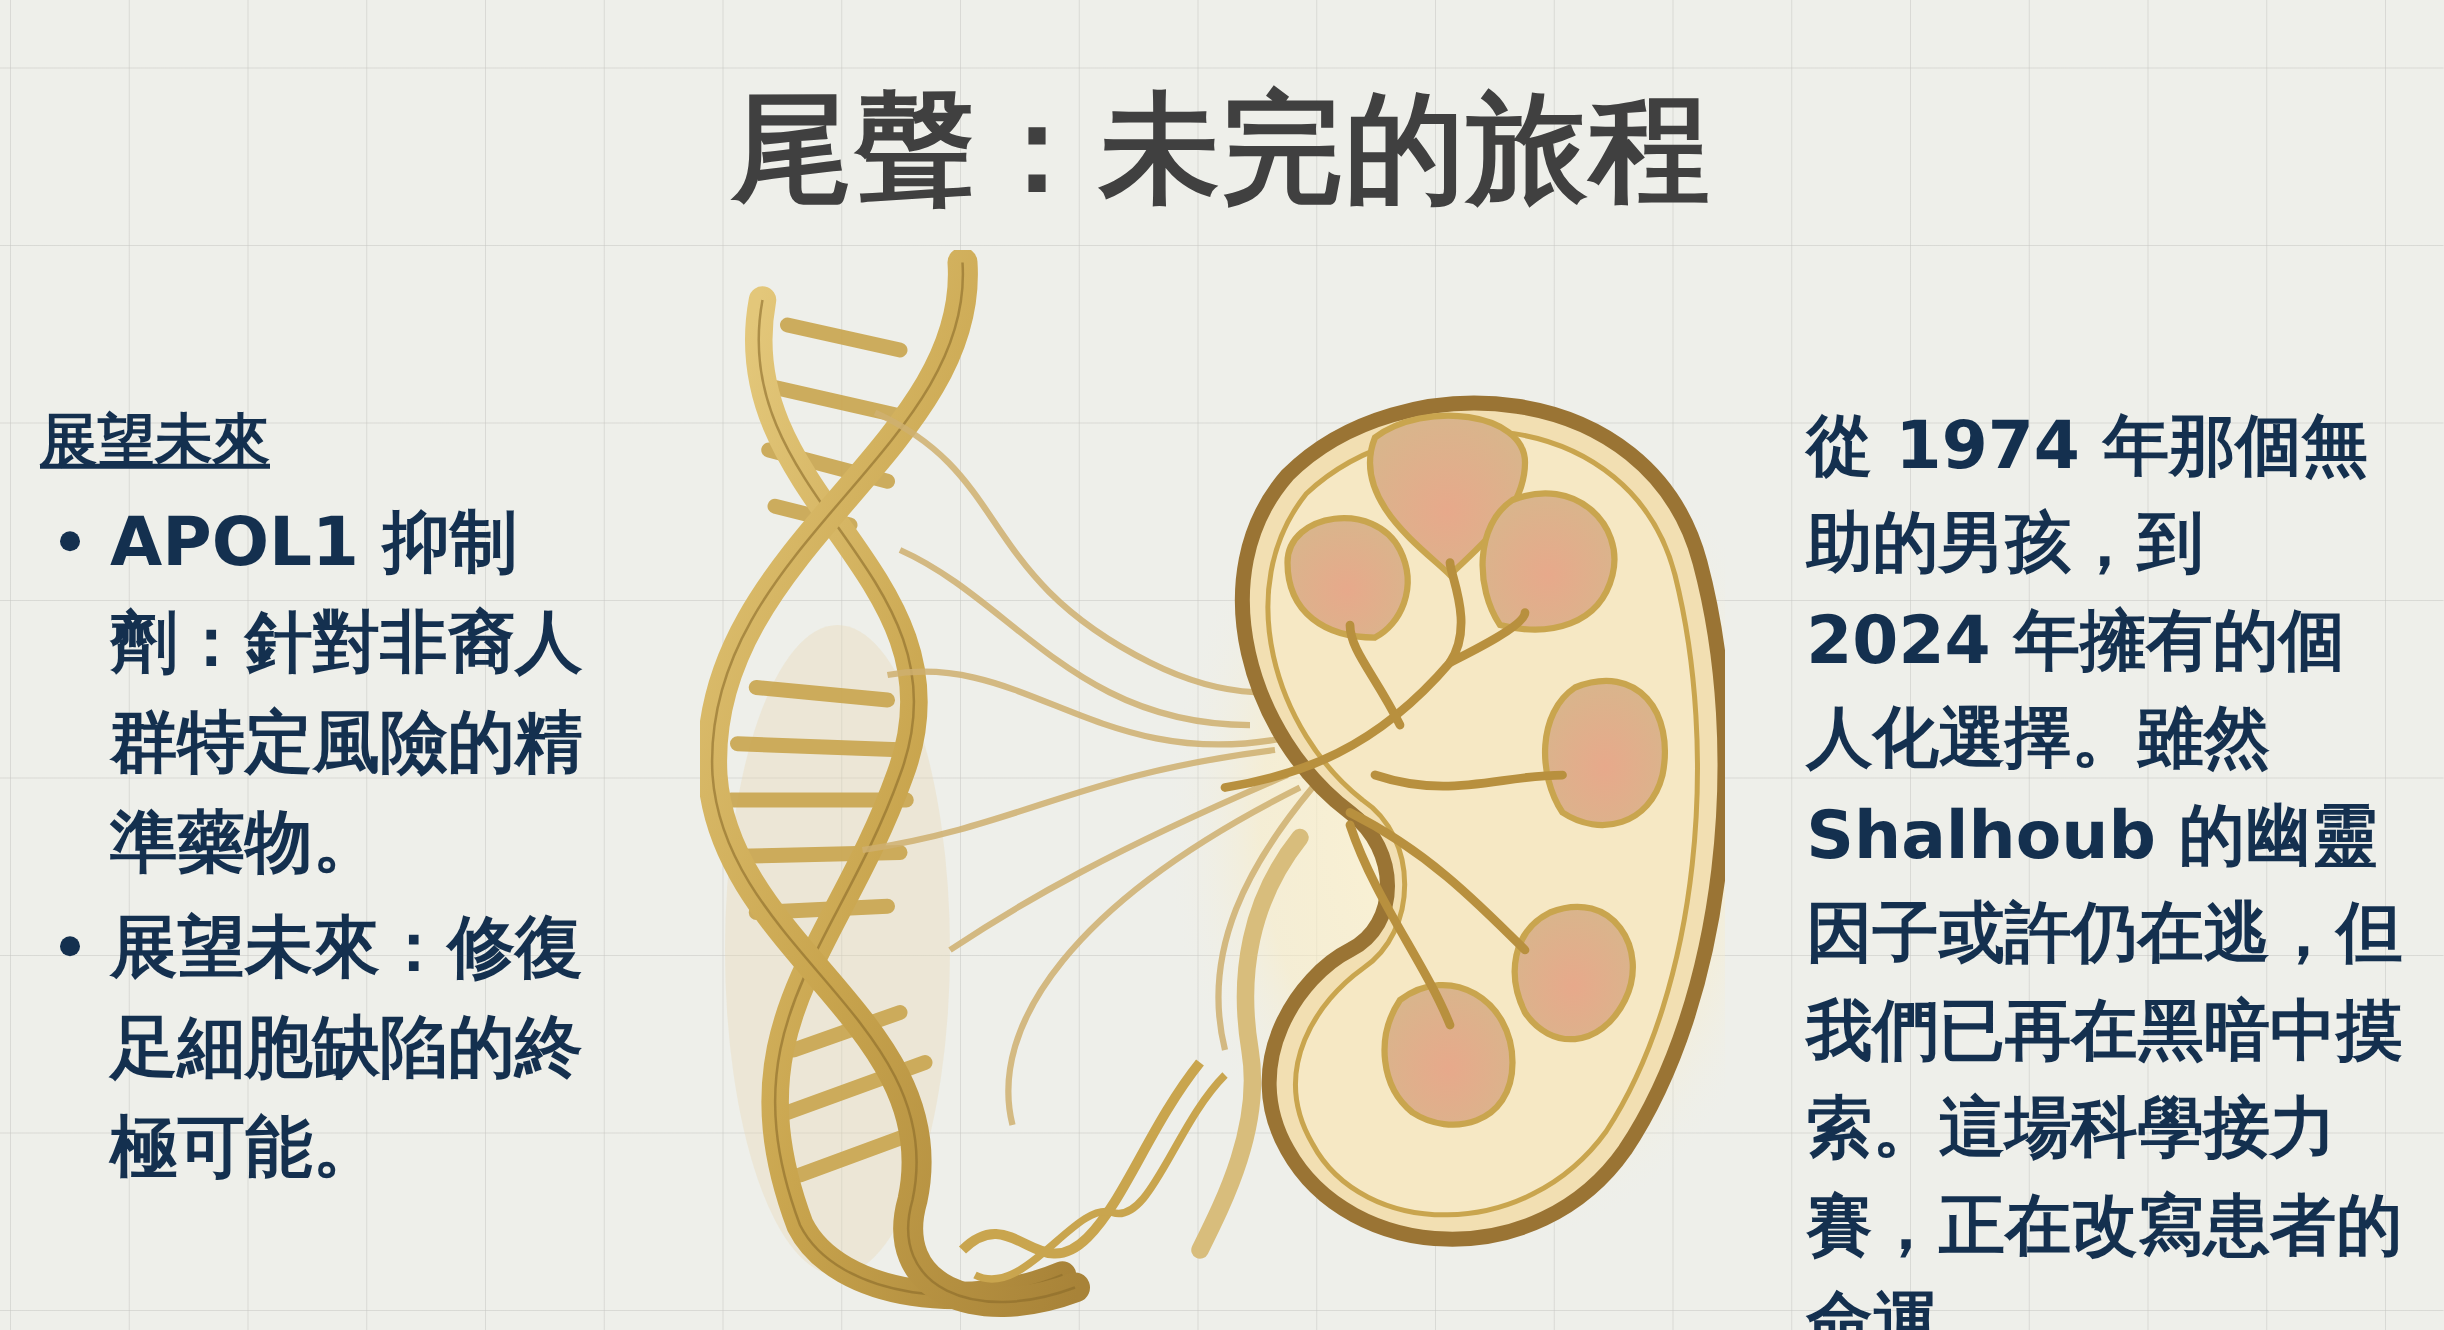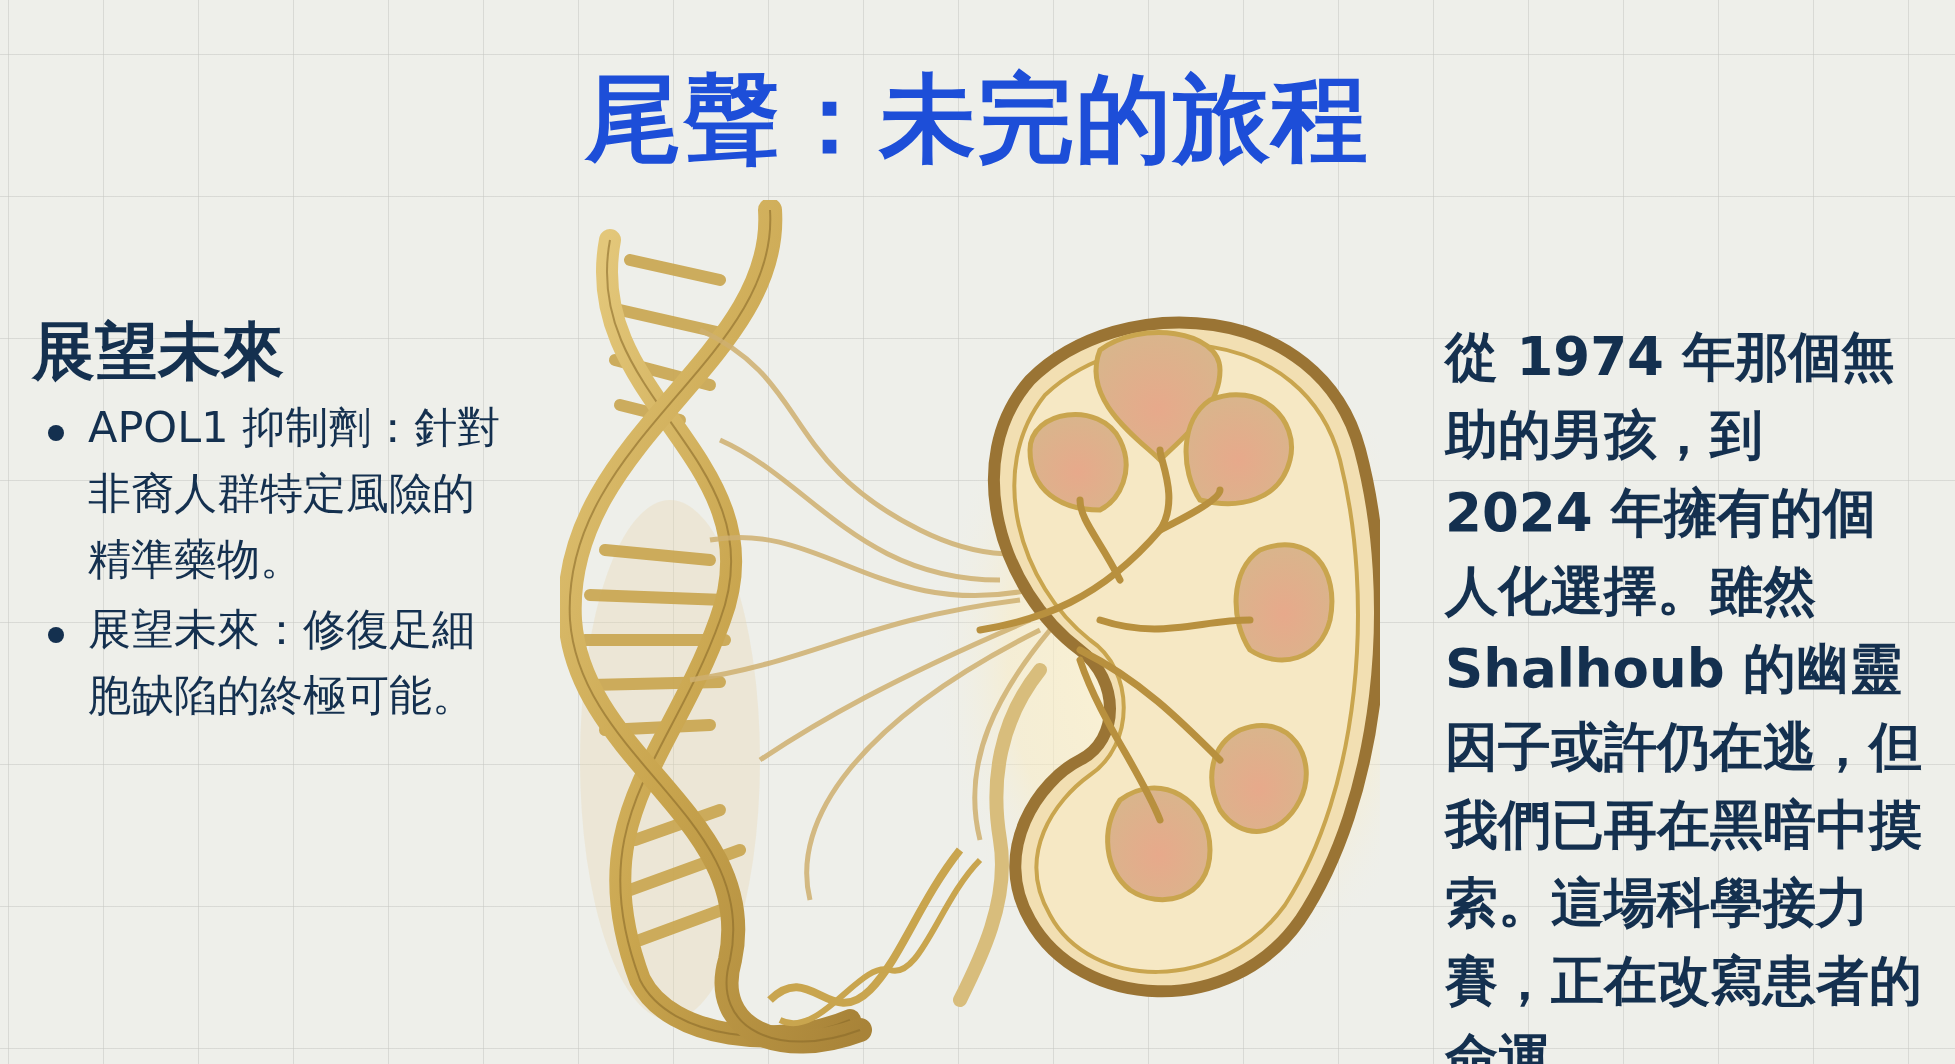--- a/index.html
+++ b/index.html
@@ -12,33 +12,33 @@
     position:absolute; inset:0;
     background-image:
       linear-gradient(to right, rgba(200,200,195,0.55) 1px, transparent 1px),
       linear-gradient(to bottom, rgba(200,200,195,0.55) 1px, transparent 1px);
     background-size:95px 142px;
     background-position:8px 54px;
   }
   .title {
     position:absolute; left:0; right:0; top:66px; text-align:center;
     font-family:"DejaVu Serif","Liberation Serif",serif;
-    font-weight:bold; font-size:96px; color:#1d4ed8; letter-spacing:2px;
+    font-weight:bold; font-size:96px; color:#404040; letter-spacing:2px;
     margin:0; line-height:1.1;
   }
   .left-col {
     position:absolute; left:32px; top:320px; width:480px; color:#14304f;
   }
   .left-col h2 {
-    margin:0 0 10px 0; font-size:63px; font-weight:bold; line-height:64px;
+    margin:0 0 10px 0; font-size:46px; font-weight:bold; line-height:64px;text-decoration:underline;
   }
   .left-col ul { list-style:none; margin:0; padding:0; }
   .left-col li {
-    position:relative; padding-left:56px; font-size:43px; font-weight:normal;
-    line-height:66px; margin-bottom:4px;
+    position:relative; padding-left:56px; font-size:54px; font-weight:bold;
+    line-height:80px; margin-bottom:4px;
   }
   .left-col li .dot {
     position:absolute; left:16px; top:31px; width:16px; height:16px;
     border-radius:50%; background:#14304f;
   }
   .right-col {
     position:absolute; left:1445px; top:318px; width:480px;
     color:#14304f; font-size:53px; font-weight:bold; line-height:78px;
   }
   .illus {

